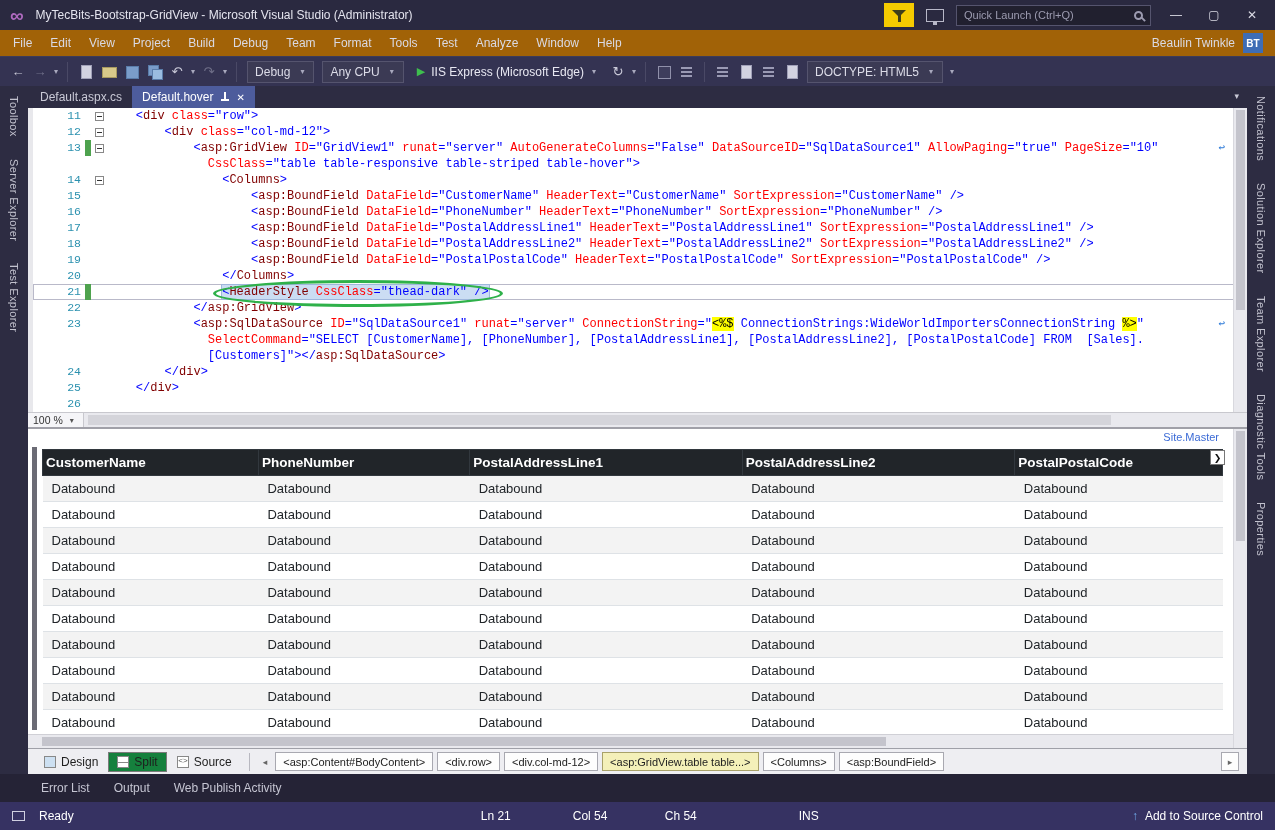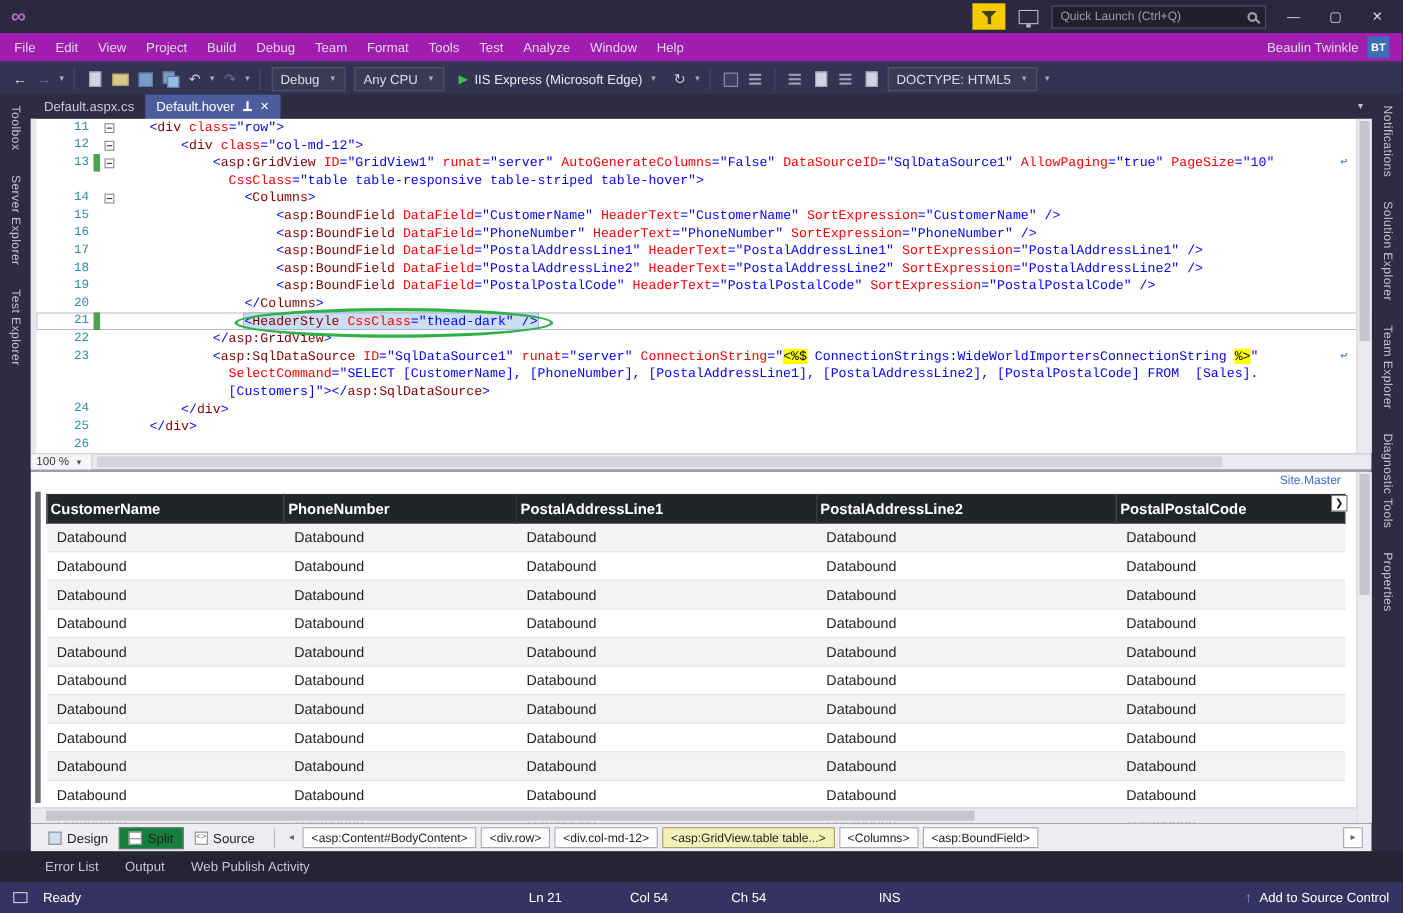--- a/index.html
+++ b/index.html
@@ -17,21 +17,21 @@
   .funnel::before { content:""; position:absolute; left:0; top:1px; border-left:7px solid transparent; border-right:7px solid transparent; border-top:7px solid #3F3F1A; }
   .funnel::after { content:""; position:absolute; left:6px; top:6px; width:3px; height:7px; background:#3F3F1A; }
   .share-icon { width:18px; height:13px; border:1px solid #B8B8C8; position:relative; }
   .share-icon::after { content:""; position:absolute; left:6px; bottom:-4px; width:4px; height:3px; background:#B8B8C8; }
   .quick-launch { width:195px; height:21px; background:#21202F; border:1px solid #55546E; display:flex; align-items:center; padding:0 7px; color:#9C9BB0; font-size:11px; }
   .ql-search { margin-left:auto; width:9px; height:9px; border:2px solid #9C9BB0; border-radius:50%; position:relative; }
   .ql-search::after { content:""; position:absolute; width:6px; height:2px; background:#9C9BB0; transform:rotate(45deg); right:-5px; bottom:-2px; }
   .win-btn { color:#DADAE4; font-size:12px; width:26px; text-align:center; }
 
   
-  .menubar { height:26px; background:#a21caf; display:flex; align-items:center; padding:0 4px; flex:none; }
+  .menubar { height:26px; background:#a16207; display:flex; align-items:center; padding:0 4px; flex:none; }
   .menu-items { display:flex; align-items:center; }
   .menu-item { font-size:12px; color:#DADAE4; padding:4px 9px; }
   .menu-right { margin-left:auto; display:flex; align-items:center; gap:8px; padding-right:8px; }
   .user-name { font-size:12px; color:#DADAE4; }
   .user-badge { width:20px; height:20px; background:#3E6DB5; color:#FFF; font-size:10px; font-weight:bold; display:flex; align-items:center; justify-content:center; }
 
   
   .toolbar { height:30px; background:#343352; border-top:1px solid #3C3B58; display:flex; align-items:center; padding:0 8px; gap:2px; flex:none; }
   .tbtn { min-width:20px; height:22px; display:flex; align-items:center; justify-content:center; font-size:13px; color:#C9C9D8; }
   .tbtn.dim { color:#6F6F88; }
@@ -127,20 +127,21 @@
   .sb-mid { width:92px; } .sb-ins { margin-left:42px; }
   .sb-upload { color:#6FA8E8; font-weight:bold; margin-right:7px; }
 </style>
 </head>
 <body>
 
 <div class="app">
 
   <div class="titlebar">
     <span class="vs-logo">∞</span>
+    <span class="title-text">MyTecBits-Bootstrap-GridView - Microsoft Visual Studio  (Administrator)</span>
     <div class="tb-right">
       <div class="filter-badge">
           <span class="funnel"></span>
         </div>
       <div class="share-icon"></div>
       <div class="quick-launch">
         <span>Quick Launch (Ctrl+Q)</span>
         <span class="ql-search"></span>
       </div>
       <span class="win-btn">—</span>

